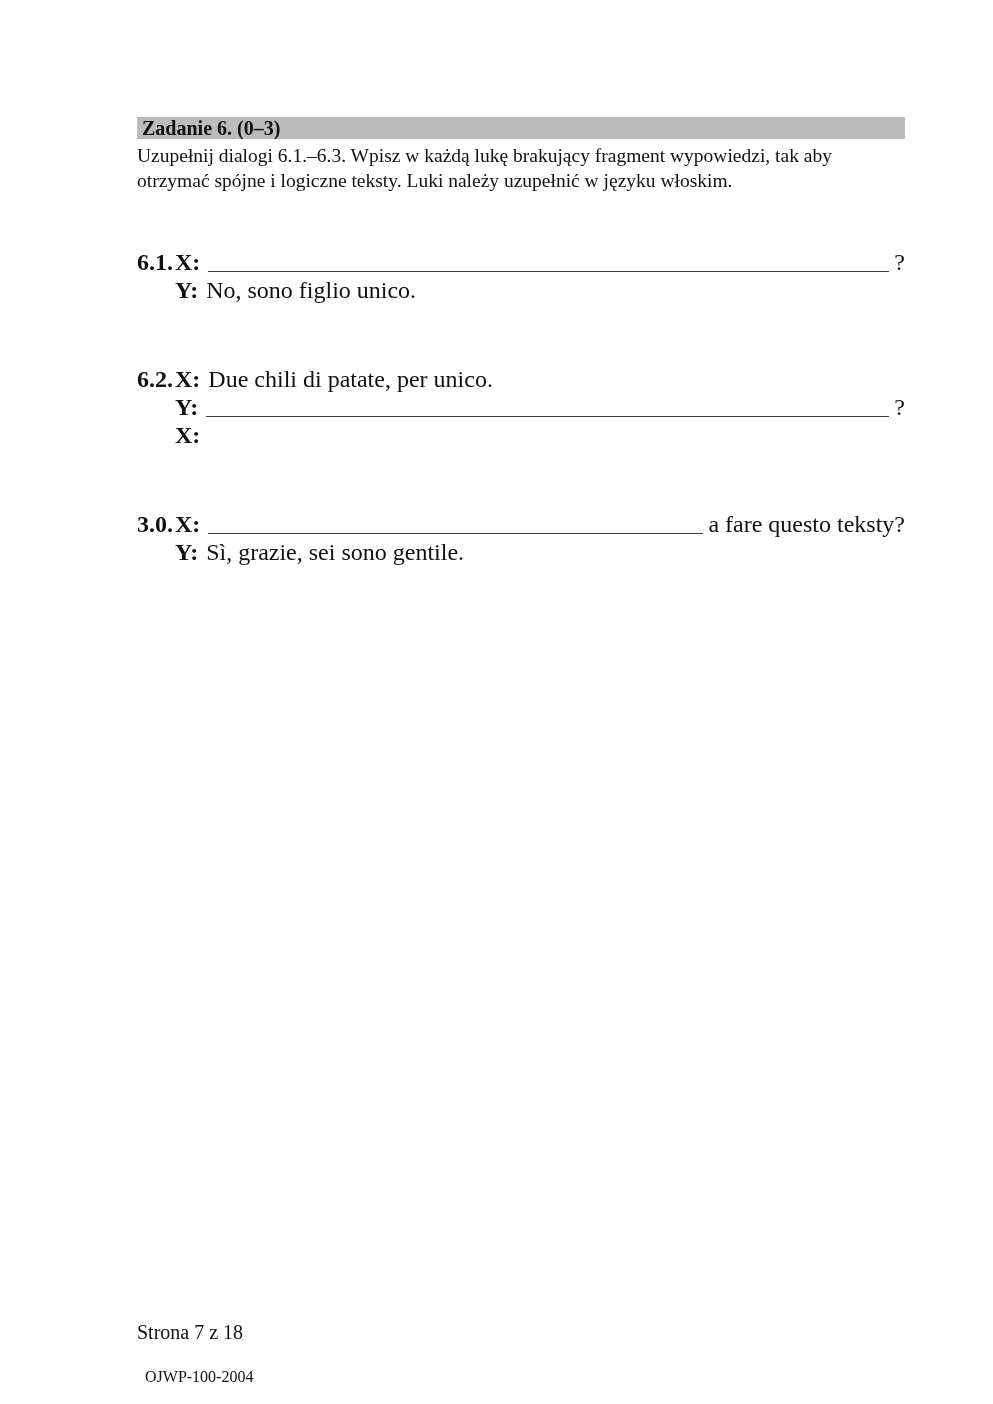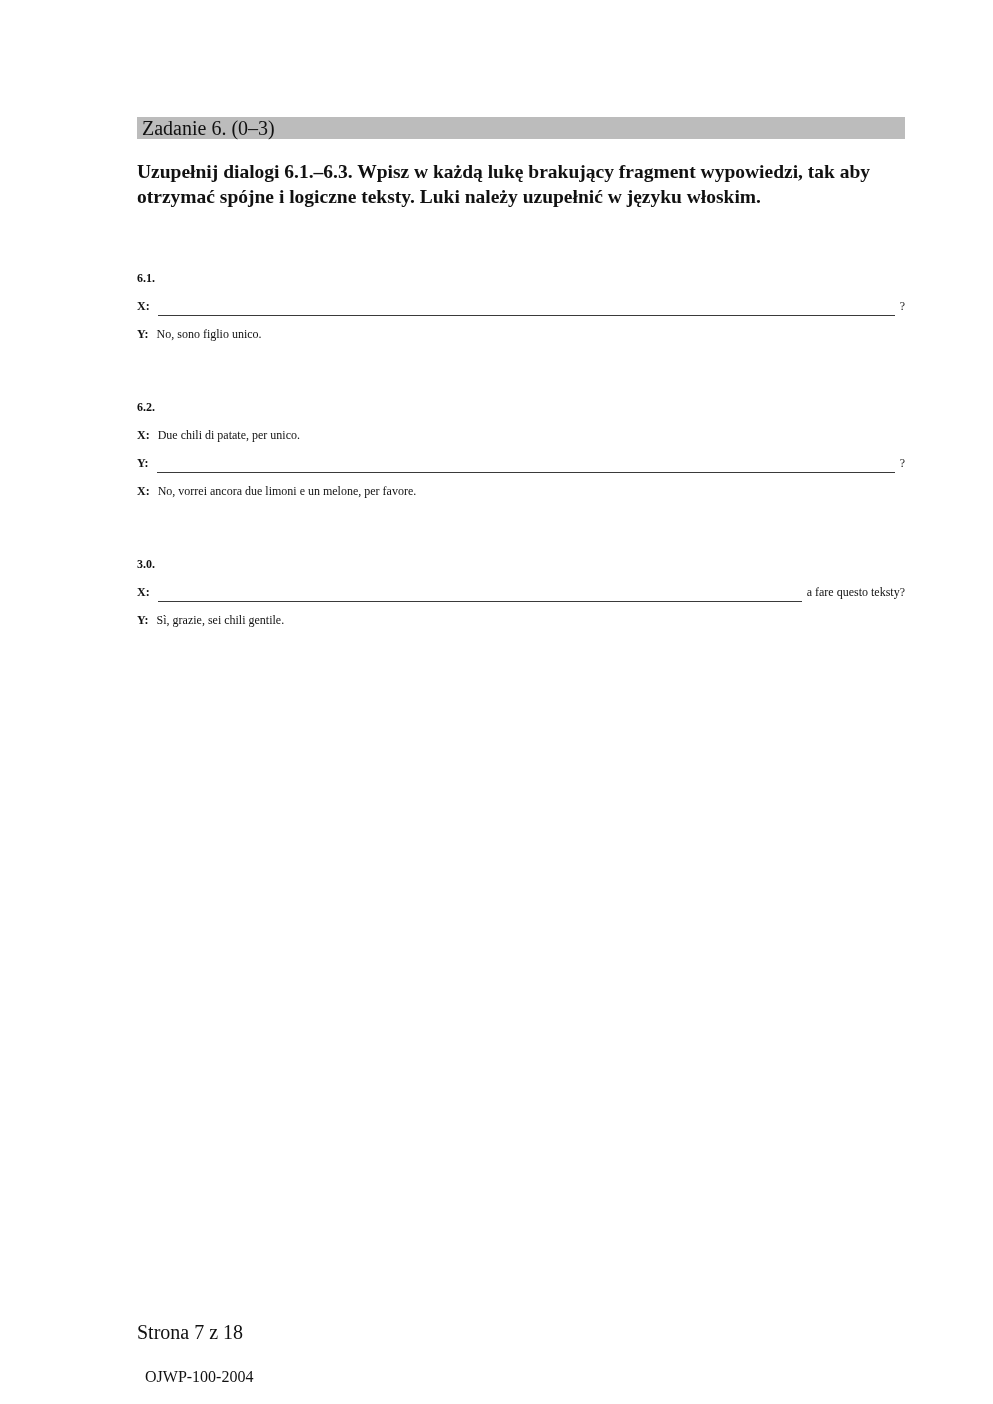--- a/index.html
+++ b/index.html
@@ -16,39 +16,38 @@
   .content {
     position: absolute;
     left: 137px;
     top: 117px;
     width: 768px;
   }
   .task-header-bar {
     background: var(--header-bg, #bcbcbc);
     height: 22px;
     line-height: 22px;
-    font-weight: normal;
+    font-weight: bold;
     font-size: 20px;
     padding-left: 5px;
     box-sizing: border-box;
   }
   .instruction {
-    margin: 20px 0 0 0;
-    font-weight: bold;
+    margin: 4px 0 0 0;
+    font-weight: normal;
     font-size: 19.5px;
     line-height: 25px;
   }
   .item {
     display: flex;
-    font-size: 12px;
+    font-size: 24px;
     line-height: 28px;
-    flex-direction: column;
   }
   .item-first { margin-top: 55px; }
-  .item + .item { margin-top: 45px; }
+  .item + .item { margin-top: 61px; }
   .item-num {
     font-weight: bold;
     width: 38px;
     flex-shrink: 0;
   }
   .item-body { flex: 1; }
   .dline {
     display: flex;
     align-items: flex-start;
   }
@@ -115,36 +114,35 @@
           <span class="speaker">X:</span>
           <span class="dtext">Due chili di patate, per unico.</span>
         </div>
         <div class="dline">
           <span class="speaker">Y:</span>
           <span class="blank"></span>
           <span class="suffix">?</span>
         </div>
         <div class="dline">
           <span class="speaker">X:</span>
-          <span class="dtext">No, vorrei ancora due limoni e un melone, per favore.</span>
         </div>
       </div>
     </div>
 
     <div class="item">
       <div class="item-num">3.0.</div>
       <div class="item-body">
         <div class="dline">
           <span class="speaker">X:</span>
           <span class="blank"></span>
           <span class="suffix">a fare questo teksty?</span>
         </div>
         <div class="dline">
           <span class="speaker">Y:</span>
-          <span class="dtext">Sì, grazie, sei chili gentile.</span>
+          <span class="dtext">Sì, grazie, sei sono gentile.</span>
         </div>
       </div>
     </div>
 
   </div>
 
   <div class="footer-left">OJWP-100-2004</div>
   <div class="footer-center">Strona 7 z 18</div>
 </div>
 

